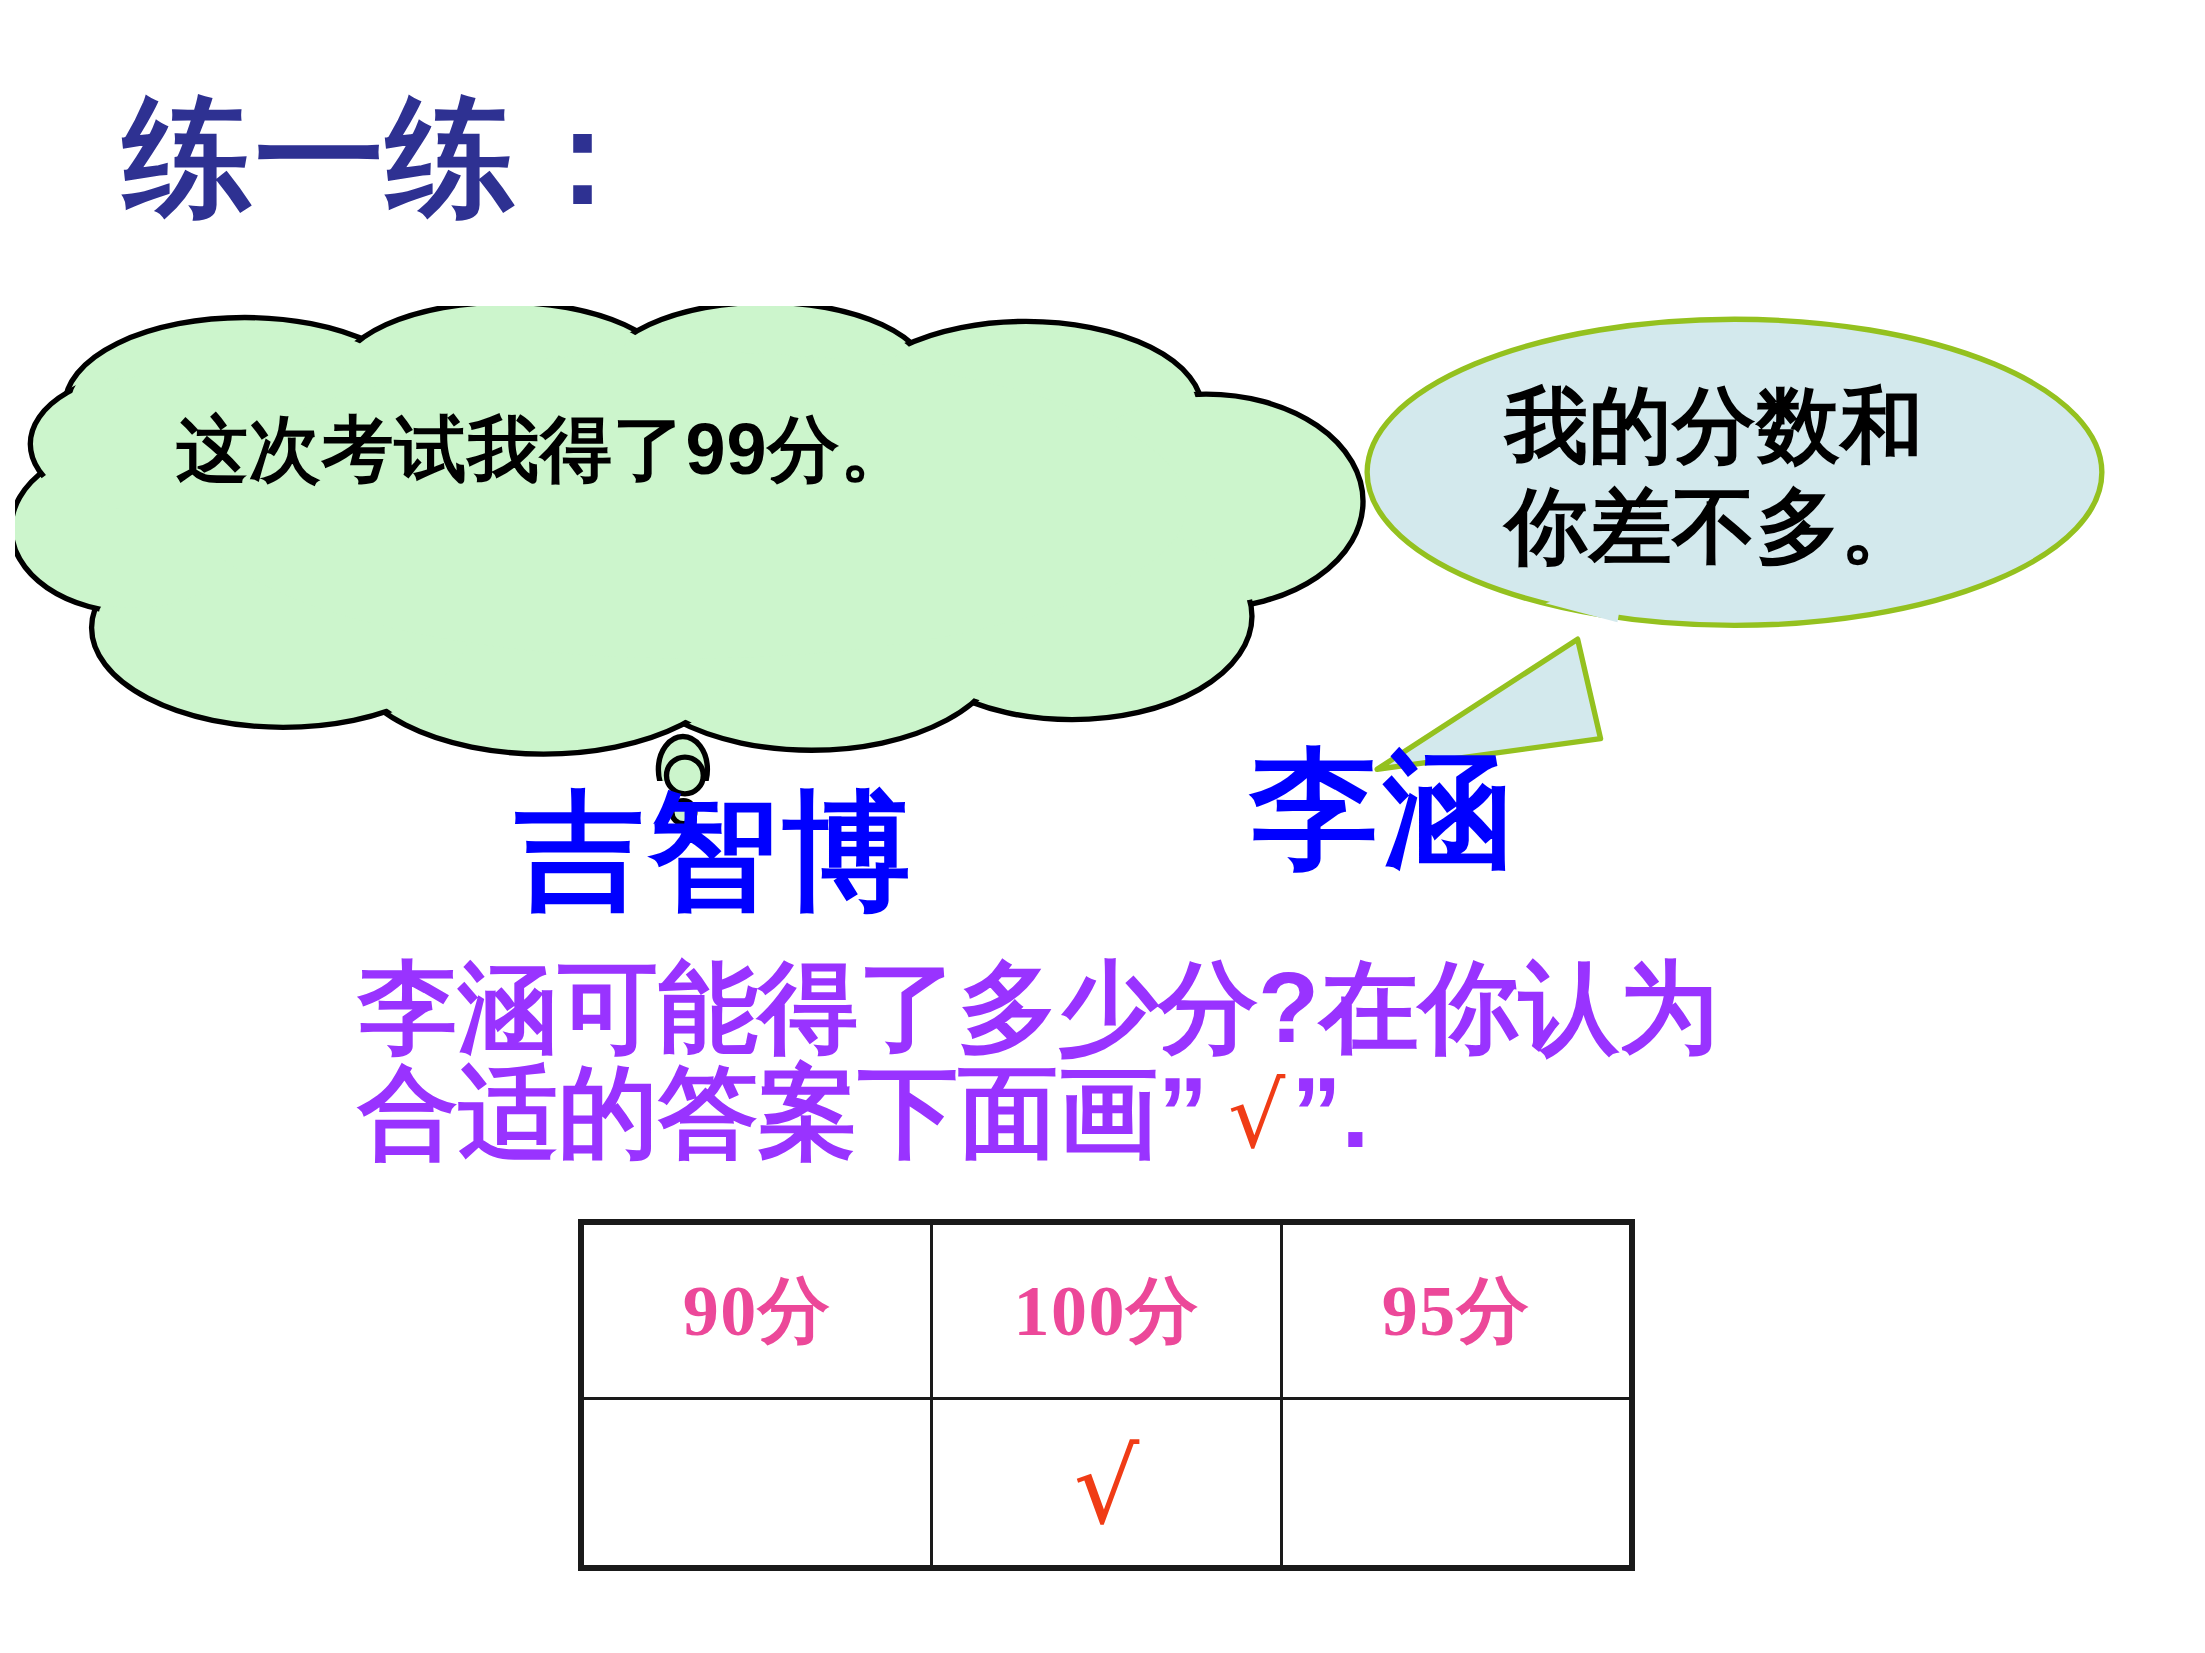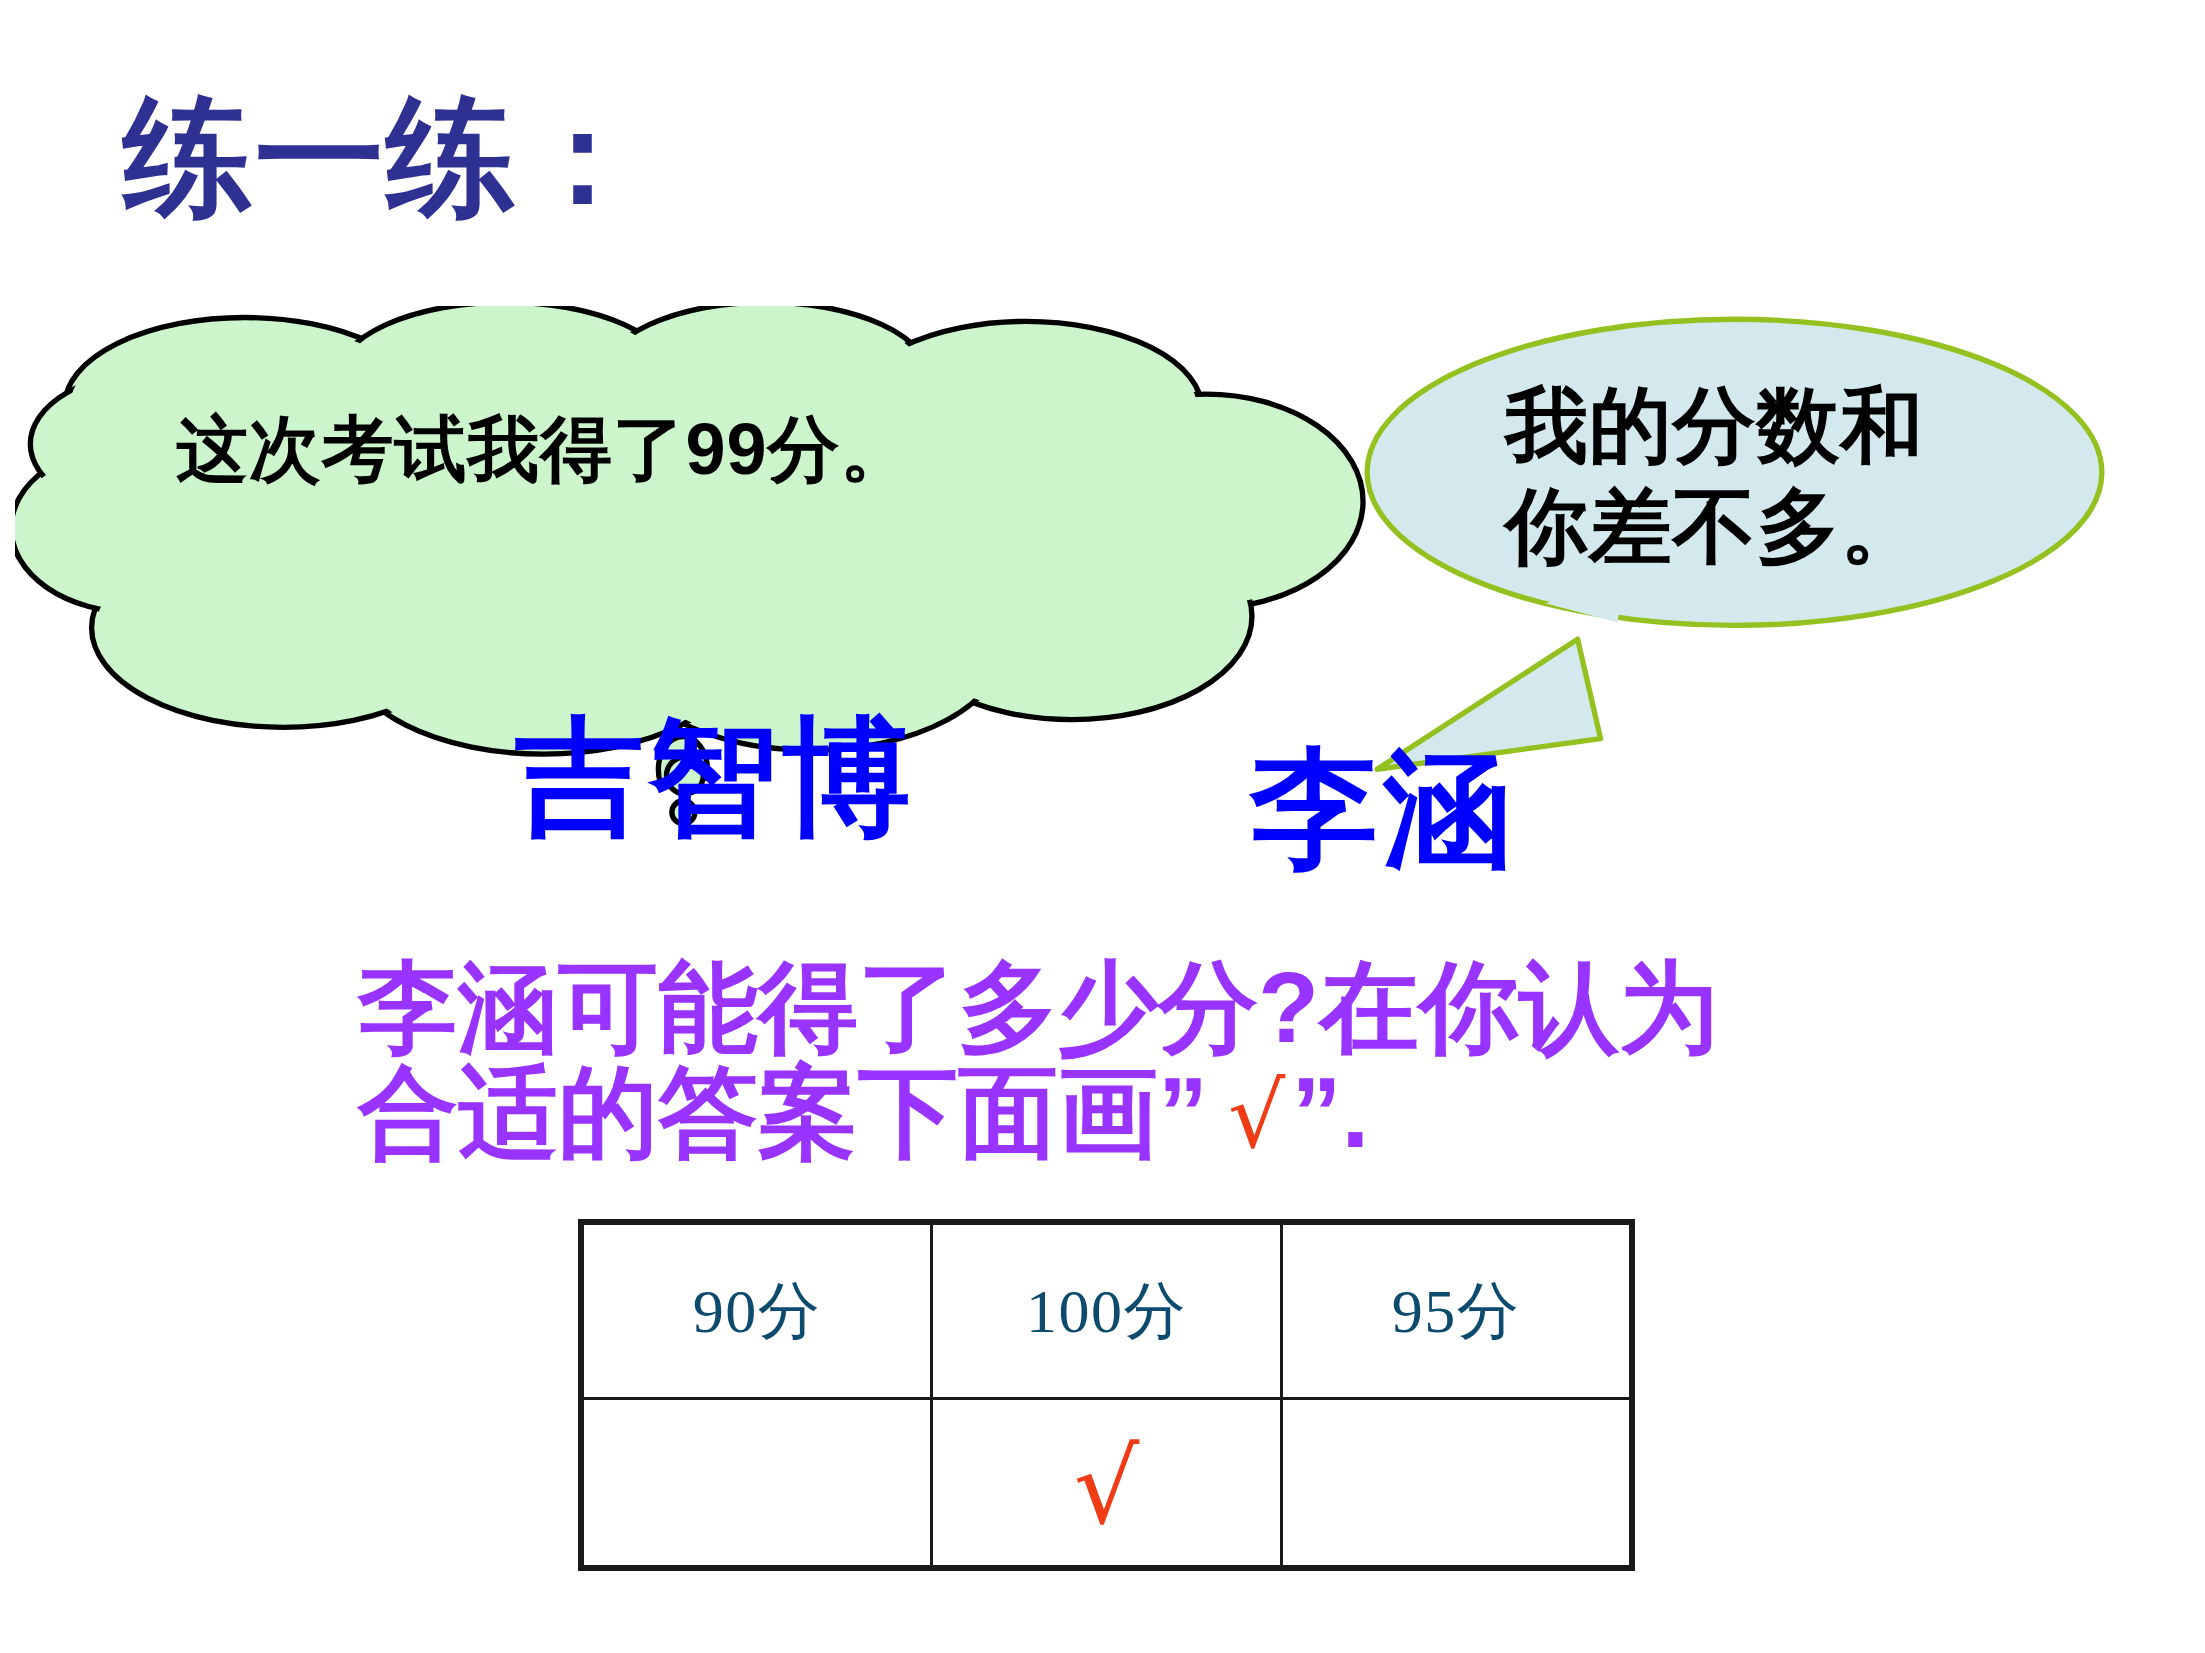--- a/index.html
+++ b/index.html
@@ -88,21 +88,21 @@
   
   .student-name {
     position: absolute;
     font-size: 129px;
     line-height: 1.0;
     font-weight: 700;
     color: #0000ff;
     white-space: nowrap;
     letter-spacing: 4.6px;
   }
-  #name-left  { left: 515px;  top: 713px; text-align: right; }
+  #name-left  { left: 515px;  top: 787px; text-align: right; }
   #name-right { left: 1250px; top: 744px; }
 
   
   #question {
     position: absolute;
     left: 358px;
     top: 913px;
     width: 1608px;
     font-size: 100px;
     line-height: 1.05;
@@ -131,23 +131,23 @@
     border: 6.9px solid #1a1a1a;
   }
   #answer-table td {
     border: 3.1px solid #1a1a1a;
     text-align: center;
     vertical-align: middle;
     padding: 0;
   }
   #answer-table tr.header-row td {
     height: 172px;
-    font-size: 62px;
-    font-weight: 400;
-    color: #0c4a6e;
+    font-size: 72px;
+    font-weight: 700;
+    color: #ec4899;
     font-family: "Liberation Serif", "DejaVu Serif", serif;
     letter-spacing: 1.5px;
     white-space: nowrap;
   }
   #answer-table tr.mark-row td {
     height: 165px;
   }
   .cell-tick {
     display: inline-block;
     font-size: 103px;

